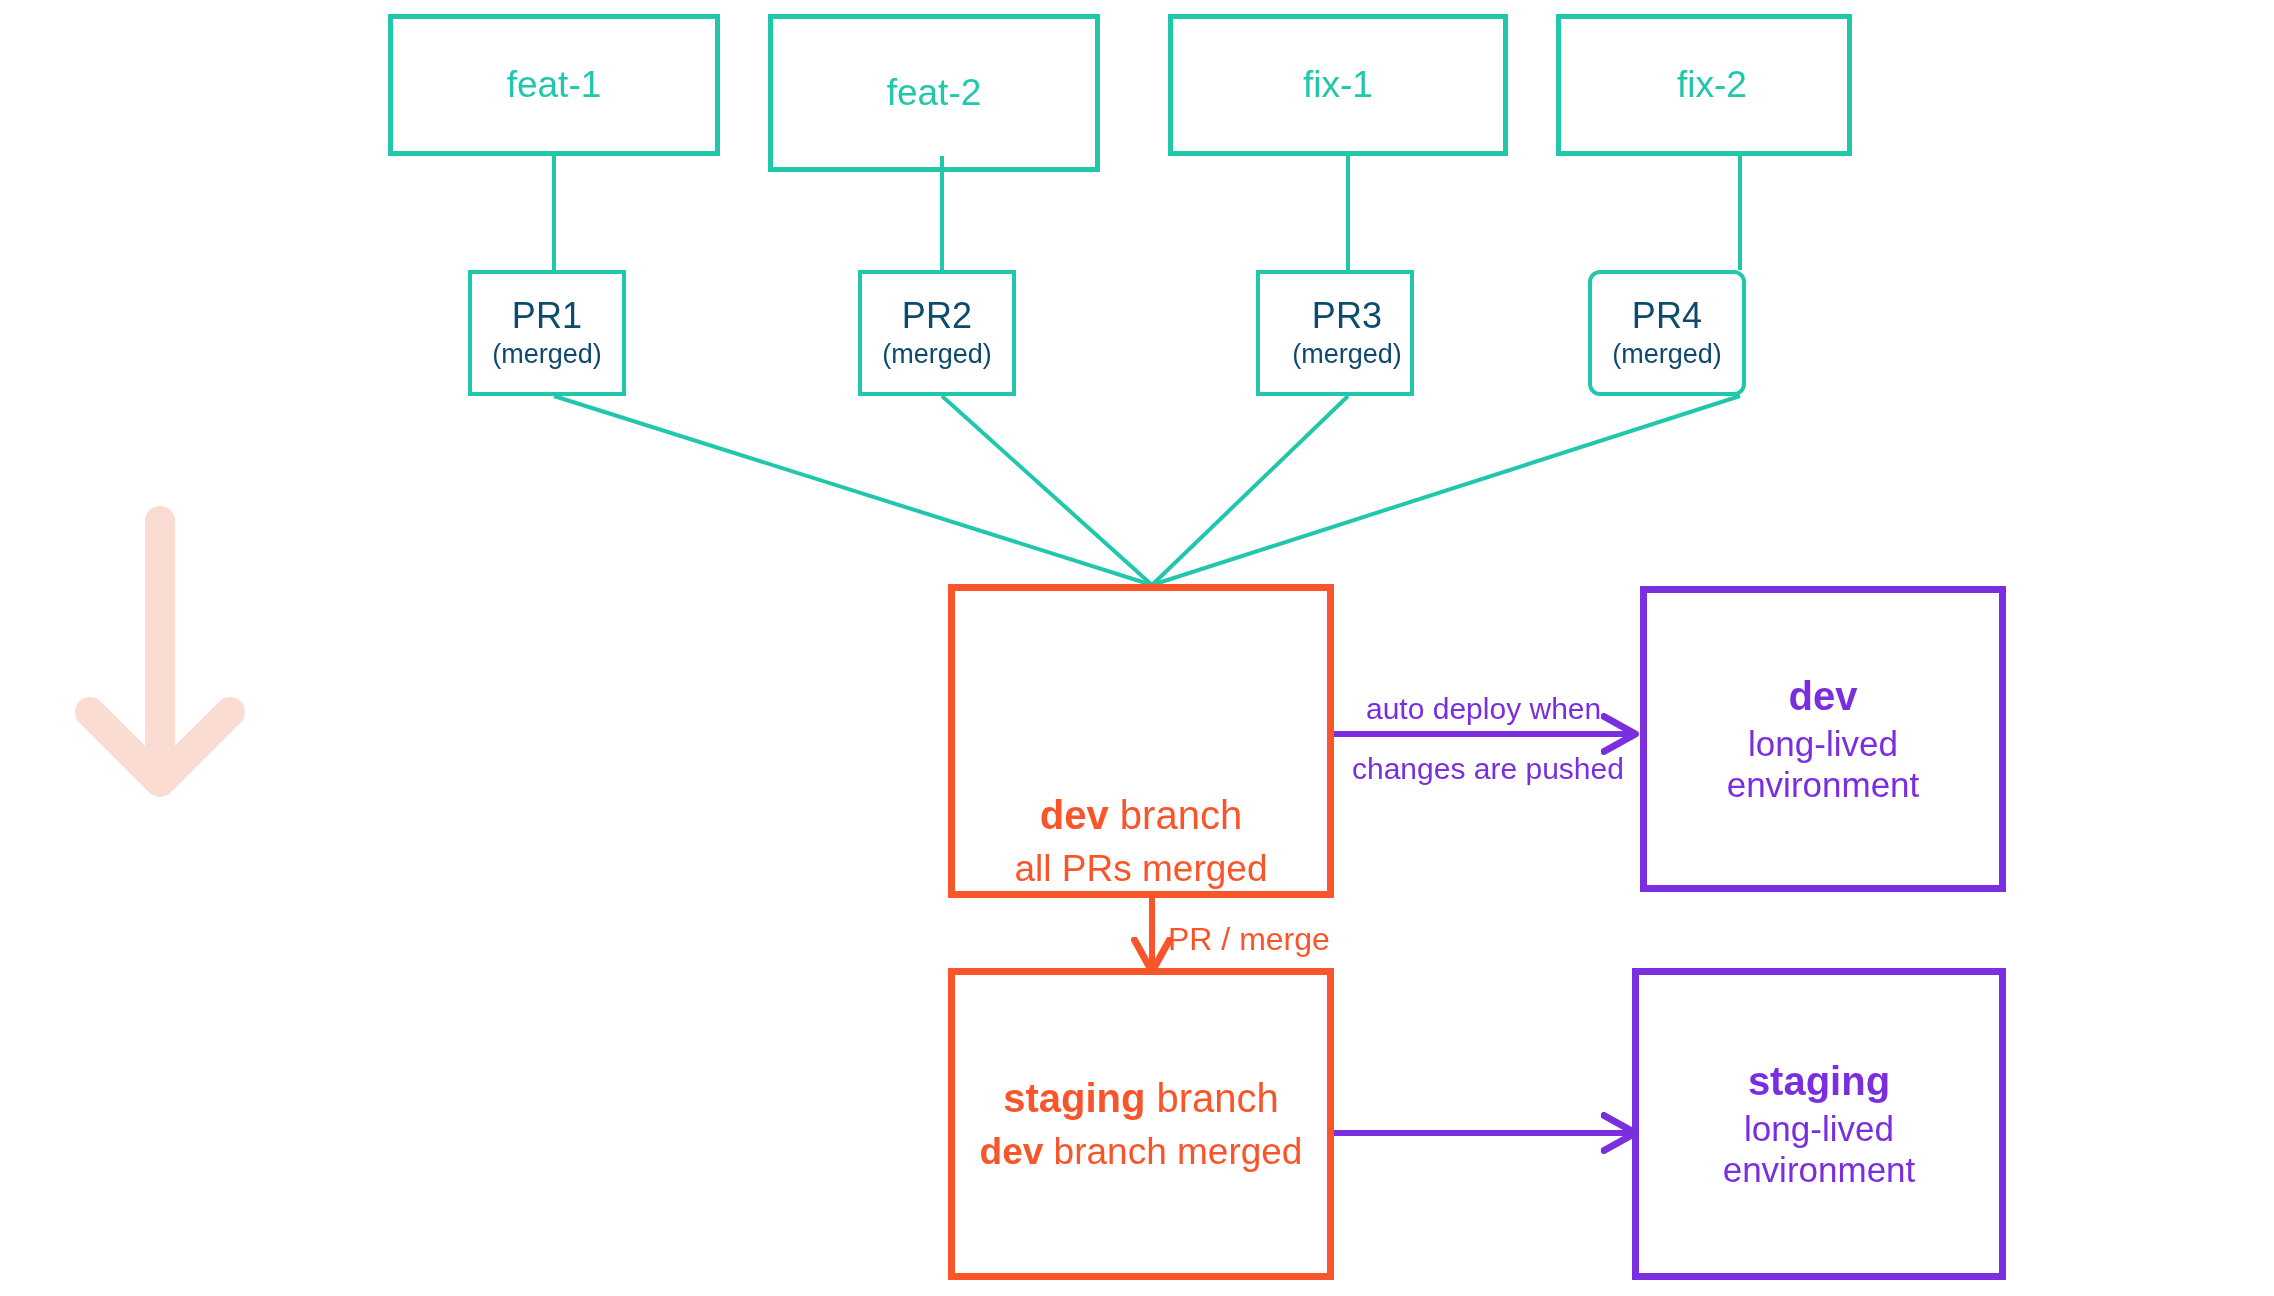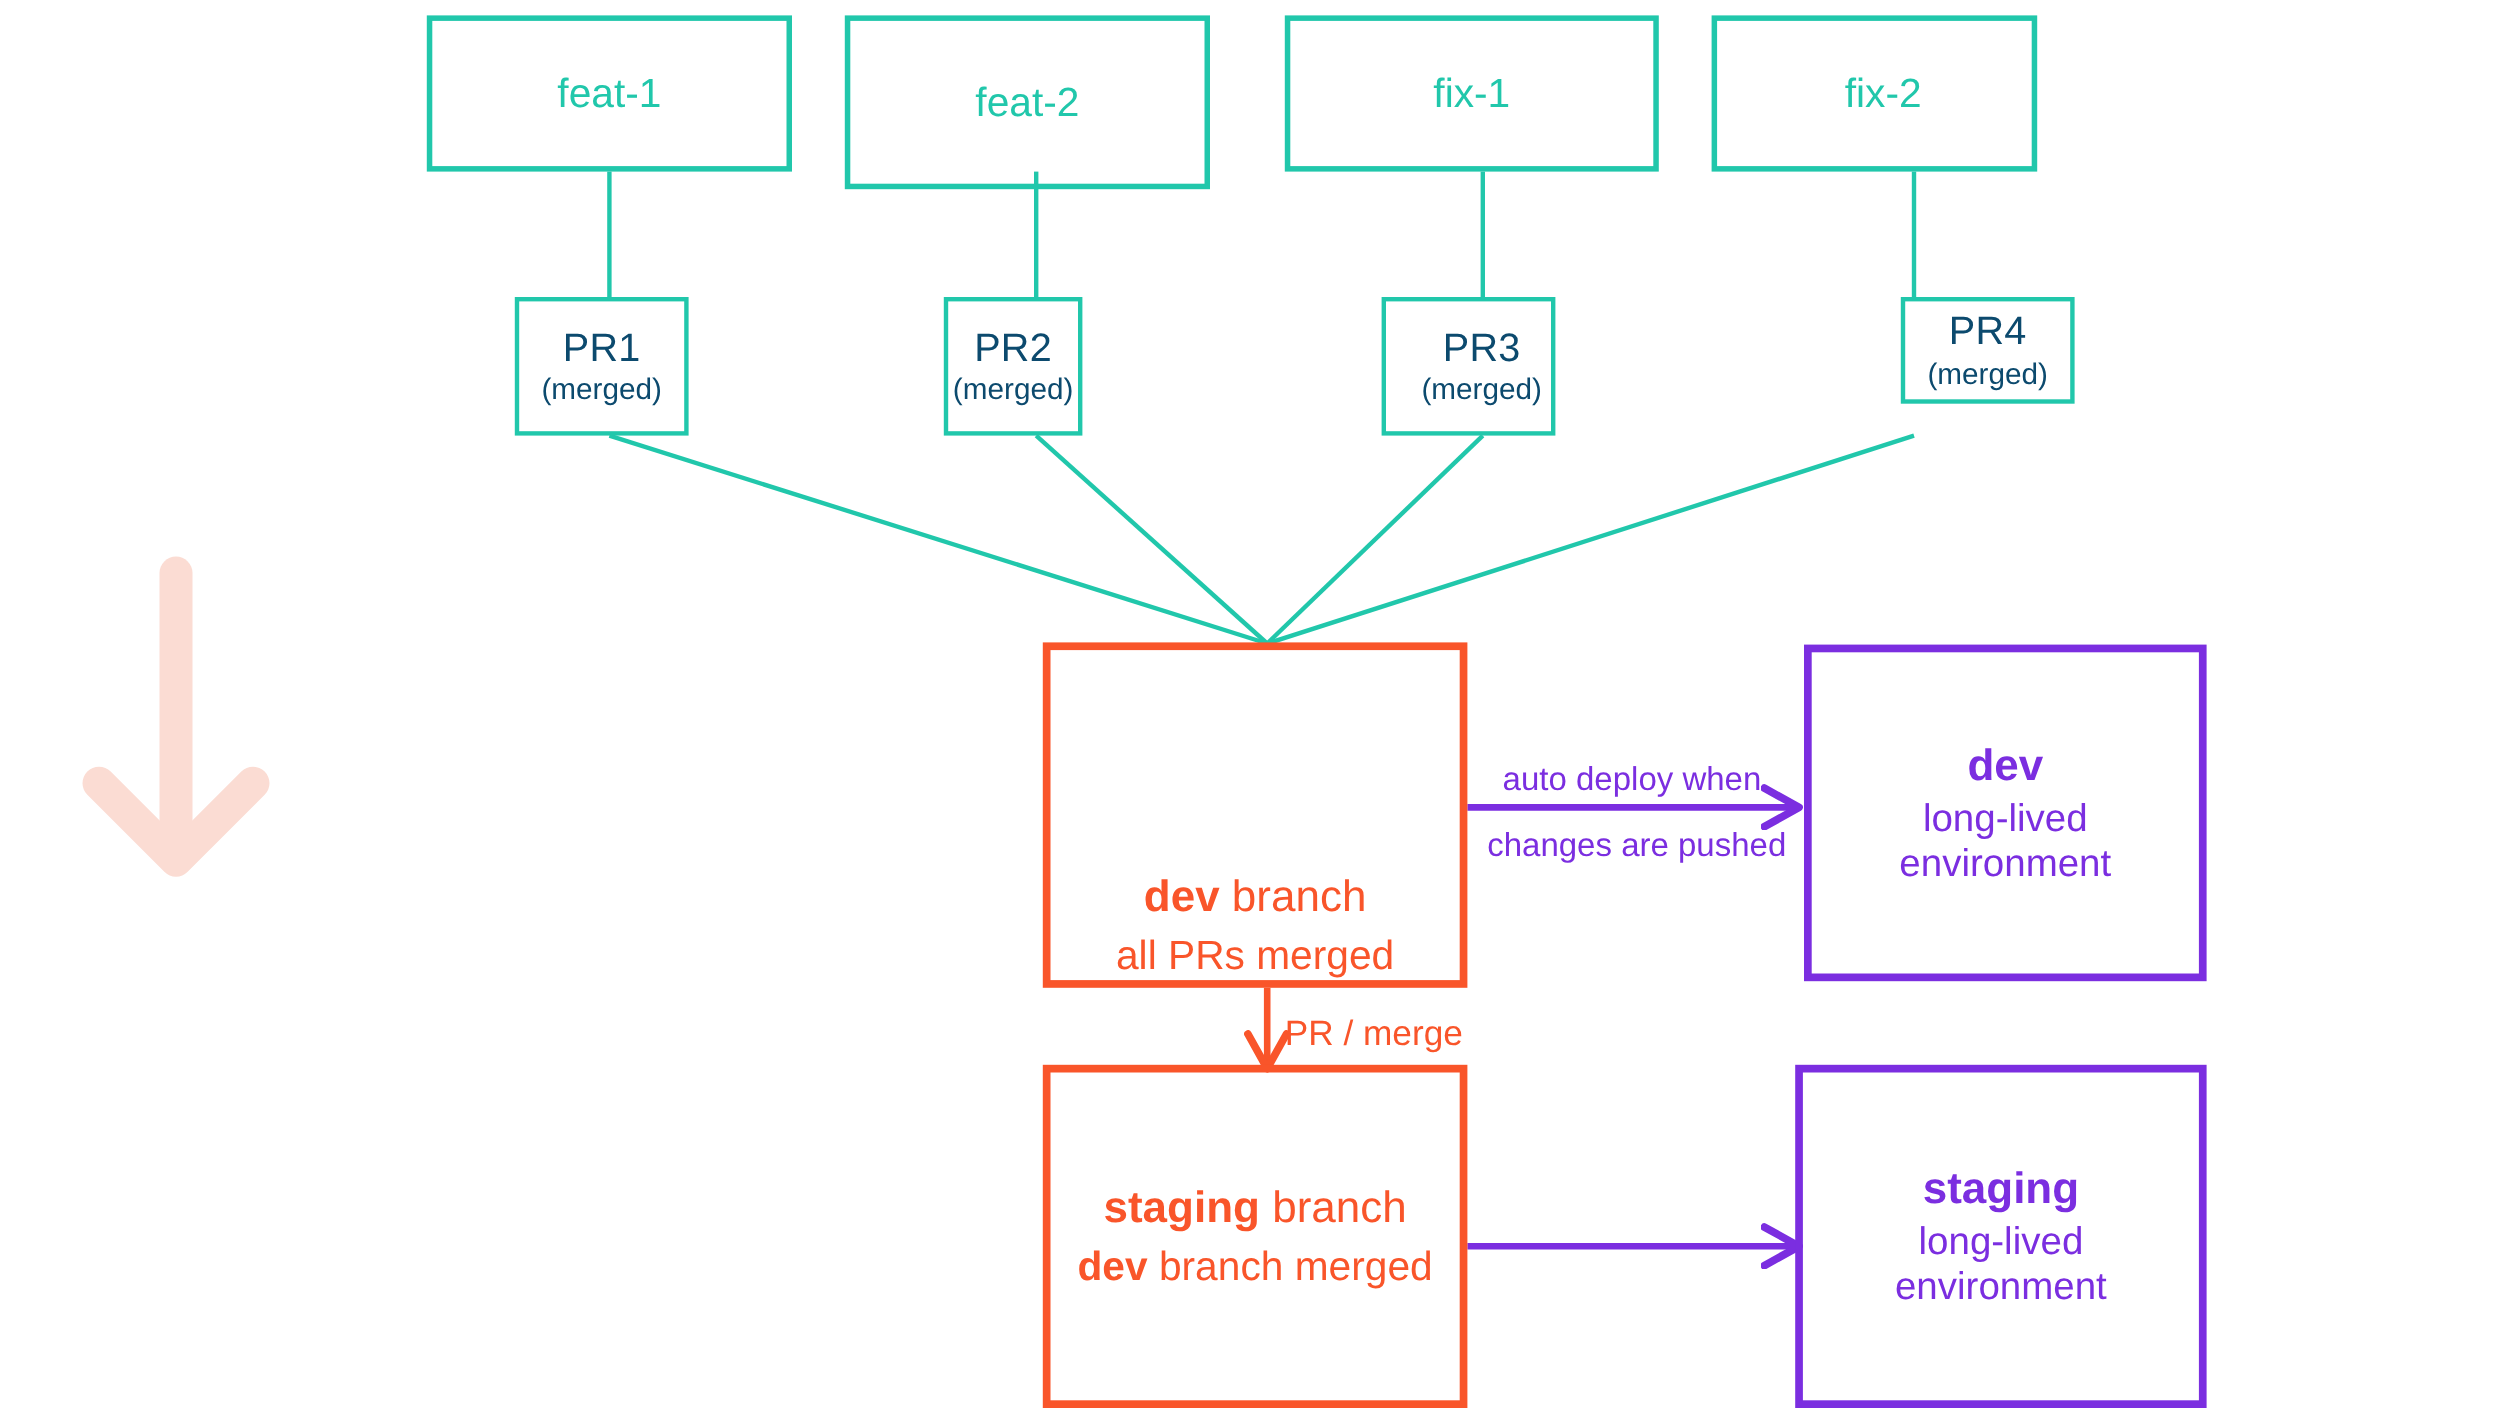--- a/index.html
+++ b/index.html
@@ -162,31 +162,31 @@
 
   <div class="node branch-box" style="left:1556px; top:14px; width:296px; height:142px;padding-left:16px;">
     <span>fix-2</span>
   </div>
 
   <div class="node pr-box" style="left:468px; top:270px; width:158px; height:126px;">
     <span class="pr-title">PR1</span>
     <span class="pr-sub">(merged)</span>
   </div>
 
-  <div class="node pr-box" style="left:858px; top:270px; width:126px; height:126px;">
+  <div class="node pr-box" style="left:858px; top:270px; width:158px; height:126px;">
     <span class="pr-title">PR2</span>
     <span class="pr-sub">(merged)</span>
   </div>
 
   <div class="node pr-box" style="left:1256px; top:270px; width:158px; height:126px;padding-left:24px;">
     <span class="pr-title">PR3</span>
     <span class="pr-sub">(merged)</span>
   </div>
 
-  <div class="node pr-box" style="left:1728px; top:270px; width:158px; height:97px;">
+  <div class="node pr-box" style="left:1588px; top:270px; width:158px; height:126px;border-radius:12px;">
     <span class="pr-title">PR4</span>
     <span class="pr-sub">(merged)</span>
   </div>
 
   <div class="node git-box" style="left:948px; top:584px; width:386px; height:314px;justify-content:flex-end;">
     <div class="git-line-1">
       <span class="b">dev</span><span> branch</span>
     </div>
     <div class="git-line-2">all PRs merged</div>
   </div>

